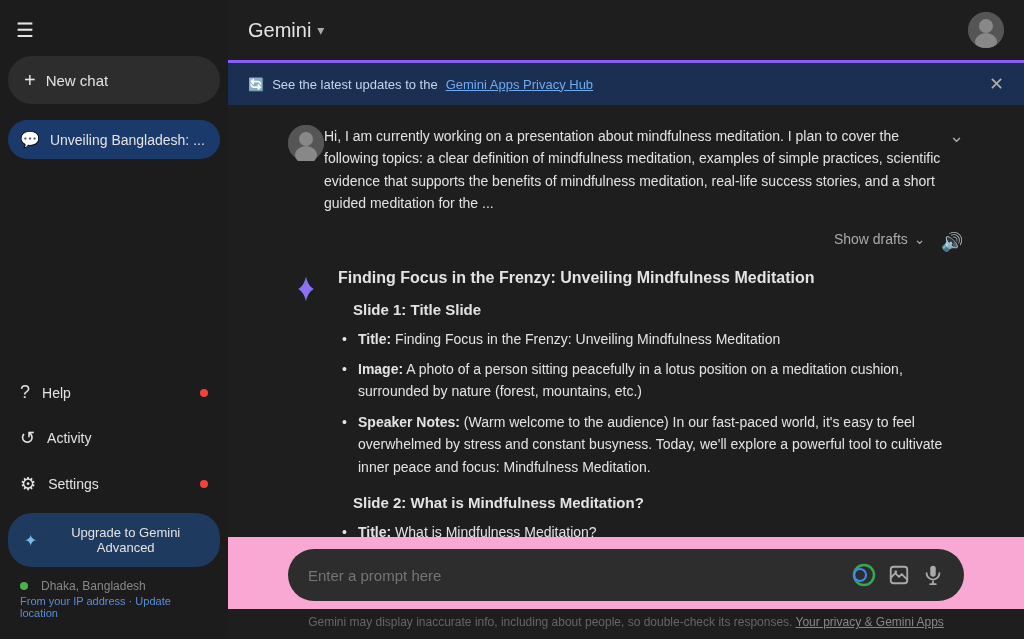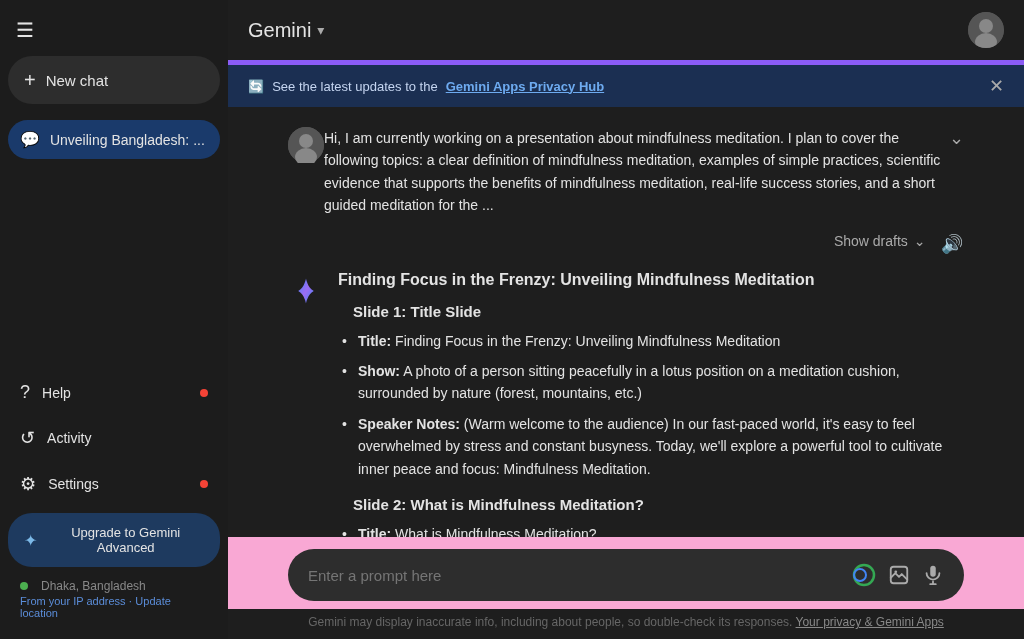--- a/index.html
+++ b/index.html
@@ -188,21 +188,21 @@
       overflow: hidden;
     }
 
     
     .header {
       display: flex;
       align-items: center;
       justify-content: space-between;
       padding: 12px 20px;
       background: #1e1e1e;
-      border-bottom: 5px solid #8b5cf6;
+      border-bottom: 3px solid #8b5cf6;
     }
 
     .header-title {
       display: flex;
       align-items: center;
       gap: 6px;
       font-size: 20px;
       font-weight: 500;
       color: #e3e3e3;
       cursor: pointer;
@@ -241,21 +241,20 @@
     .banner-content {
       display: flex;
       align-items: center;
       gap: 8px;
     }
 
     .banner-link {
       color: #6eabf0;
       text-decoration: underline;
       cursor: pointer;
-      font-weight: bold;
     }
 
     .banner-close {
       cursor: pointer;
       color: #aaa;
       font-size: 18px;
     }
 
     
     .chat-area {
@@ -567,21 +566,21 @@
         <div class="ai-response-content">
           <div class="response-title">Finding Focus in the Frenzy: Unveiling Mindfulness Meditation</div>
 
           <div class="slide-title">Slide 1: Title Slide</div>
           <ul class="bullet-list">
             <li>
               <strong>Title:</strong>
               <span>Finding Focus in the Frenzy: Unveiling Mindfulness Meditation</span>
             </li>
             <li>
-              <strong>Show:</strong>
+              <strong>Image:</strong>
               <span>A photo of a person sitting peacefully in a lotus position on a meditation cushion, surrounded by nature (forest, mountains, etc.)</span>
             </li>
             <li>
               <strong>Speaker Notes:</strong>
               <span>(Warm welcome to the audience) In our fast-paced world, it's easy to feel overwhelmed by stress and constant busyness. Today, we'll explore a powerful tool to cultivate inner peace and focus: Mindfulness Meditation.</span>
             </li>
           </ul>
 
           <div class="slide-title">Slide 2: What is Mindfulness Meditation?</div>
           <ul class="bullet-list">

